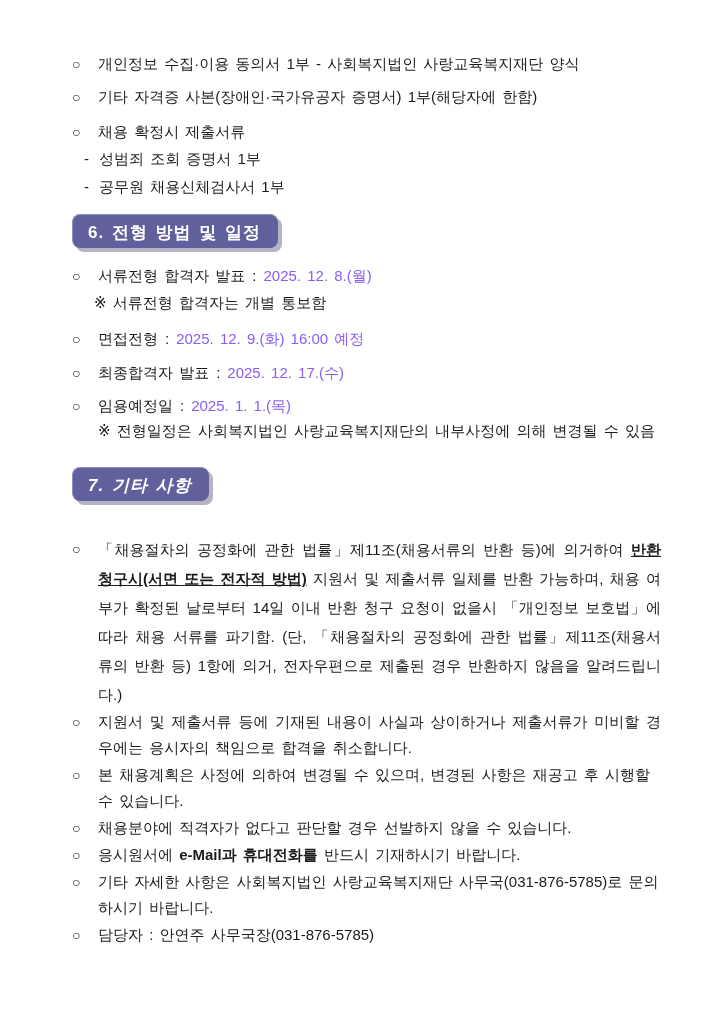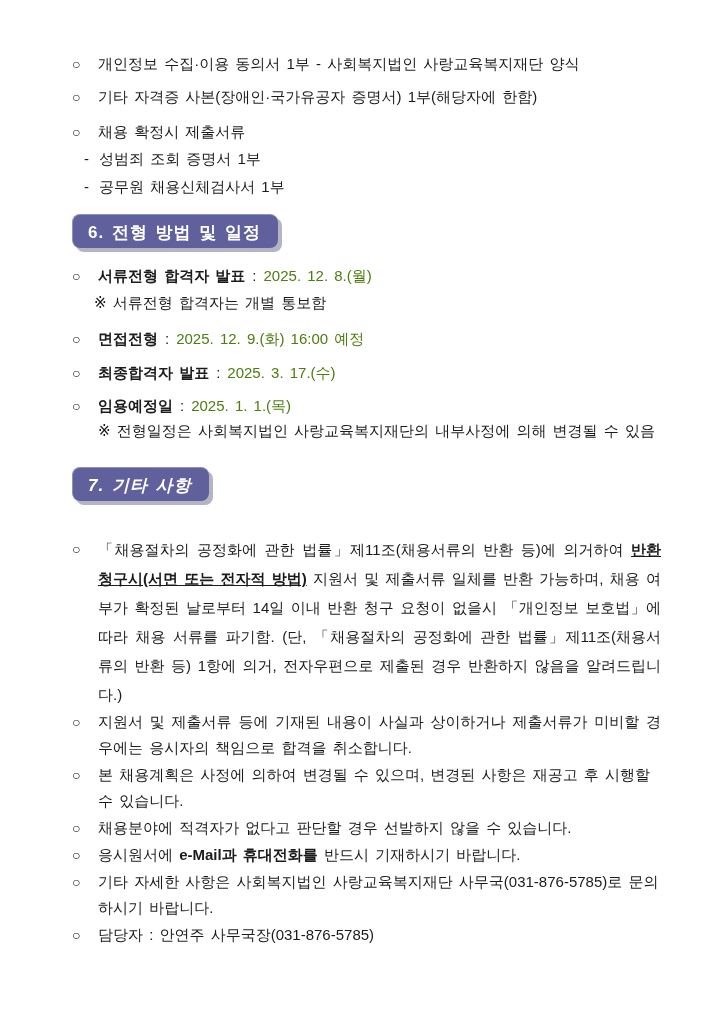--- a/index.html
+++ b/index.html
@@ -59,23 +59,23 @@
   }
 
   
   .sched-1 { margin-top: 18px; margin-bottom: 7px; }
   .sched-note { padding-left: 22px; margin-bottom: 16px; }
   .sched-2 { margin-bottom: 14px; }
   .sched-3 { margin-bottom: 13px; }
   .sched-4 { margin-bottom: 5px; }
   .big-note-1 { padding-left: 26px; margin-bottom: 13px; }
   .big-note-2 { padding-left: 26px; margin-bottom: 0; }
-  .sched-label { font-weight: bold; }
+  .sched-label { font-weight: normal; }
   .sep { margin: 0 7px; }
-  .date-red { color: #4d7c0f; text-align: center; }
+  .date-red { color: #8b5cf6; text-align: center; }
 
   
   .para-return { margin-top: 34px; line-height: 29px; text-align: justify; }
   .s7-li { line-height: 26px; margin-bottom: 1px; }
   .s7-justify { text-align: justify; }
   .em-underline { font-weight: bold; text-decoration: underline; }
   .em-bold { font-weight: bold; }
 </style>
 </head>
 <body>
@@ -121,21 +121,21 @@
     </div>
     <div class="li sched-2">
       <span class="marker">○</span>
       <div class="li-body">
         <span class="sched-label">면접전형</span><span class="sep">:</span><span class="date-red">2025. 12. 9.(화) 16:00 예정</span>
       </div>
     </div>
     <div class="li sched-3">
       <span class="marker">○</span>
       <div class="li-body">
-        <span class="sched-label">최종합격자 발표</span><span class="sep">:</span><span class="date-red">2025. 3. 17.(수)</span>
+        <span class="sched-label">최종합격자 발표</span><span class="sep">:</span><span class="date-red">2025. 12. 17.(수)</span>
       </div>
     </div>
     <div class="li sched-4">
       <span class="marker">○</span>
       <div class="li-body">
         <span class="sched-label">임용예정일</span><span class="sep">:</span><span class="date-red">2025. 1. 1.(목)</span>
       </div>
     </div>
     <div class="li big-note-1">
       <div class="li-body">※ 전형일정은 사회복지법인 사랑교육복지재단의 내부사정에 의해 변경될 수 있음</div>

